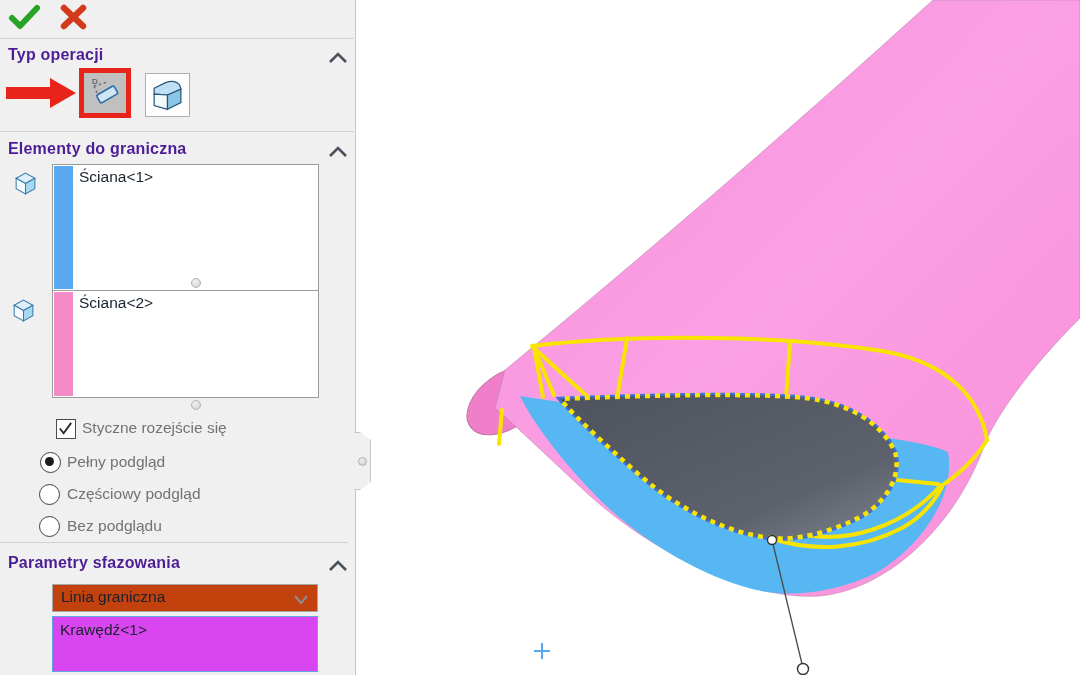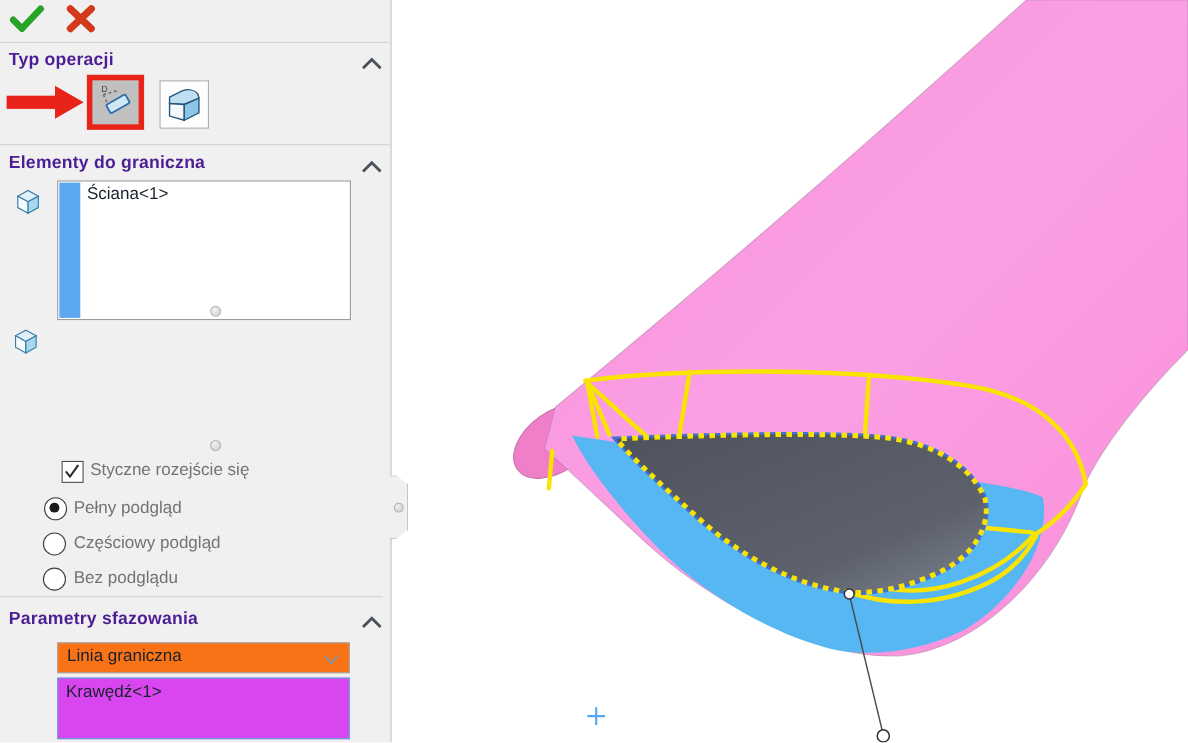--- a/index.html
+++ b/index.html
@@ -44,21 +44,21 @@
     position:absolute;width:21px;height:21px;border-radius:50%;
     background:#fff;border:1.8px solid #3e3e3e;box-sizing:border-box;
   }
   .radio .dot{
     position:absolute;left:4px;top:4px;width:9px;height:9px;border-radius:50%;
     background:#1c1c1c;
   }
   
   .dropdown{
     position:absolute;left:52px;top:584px;width:266px;height:28px;
-    background:#f97316;border:1px solid #a6a6a6;box-sizing:border-box;
+    background:#c2410c;border:1px solid #a6a6a6;box-sizing:border-box;
   }
   .dropdown .val{position:absolute;left:8px;top:3px;font-size:15.5px;}
   .edgefield{
     position:absolute;left:52px;top:616px;width:266px;height:56px;
     background:#d946ef;border:1.5px solid #5fa7dc;box-sizing:border-box;
   }
   .edgefield .val{position:absolute;left:7px;top:4px;font-size:15.5px;}
   
   .tb-icon{position:absolute;width:34px;height:28px;}
   
@@ -216,20 +216,24 @@
     <div class="stripe stripe-blue"></div>
     <div class="item">Ściana&lt;1&gt;</div>
   </div>
   <div class="grip" style="left:191px;top:278px;"></div>
 
   <svg class="pm-abs" style="left:10px;top:297px;" width="27" height="27" viewBox="0 0 26 26">
     <polygon points="4,8 13,3 22,8 13,13" fill="#dff0fa" stroke="#3a7ca8"></polygon>
     <polygon points="4,8 13,13 13,23 4,18" fill="#f6fbfe" stroke="#3a7ca8"></polygon>
     <polygon points="13,13 22,8 22,18 13,23" fill="#a8d8f0" stroke="#3a7ca8"></polygon>
   </svg>
+  <div class="listbox" style="top:290px;height:108px;">
+    <div class="stripe stripe-pink"></div>
+    <div class="item">Ściana&lt;2&gt;</div>
+  </div>
   <div class="grip" style="left:191px;top:400px;"></div>
 
   <div class="checkbox">
     <svg width="17" height="17" viewBox="0 0 18 18">
       <polyline points="3,9 7,14 15,3" fill="none" stroke="#2a2a2a" stroke-width="2"></polyline>
     </svg>
   </div>
   <div class="pm-abs lbl" style="left:82px;top:419px;">Styczne rozejście się</div>
 
   <div class="radio" style="left:40px;top:452px;">

